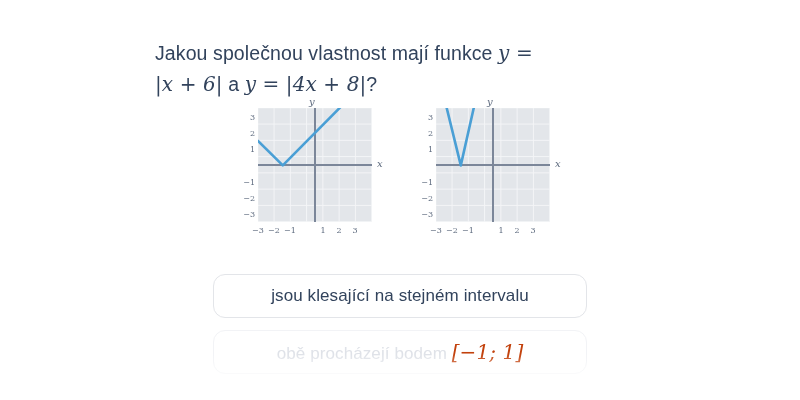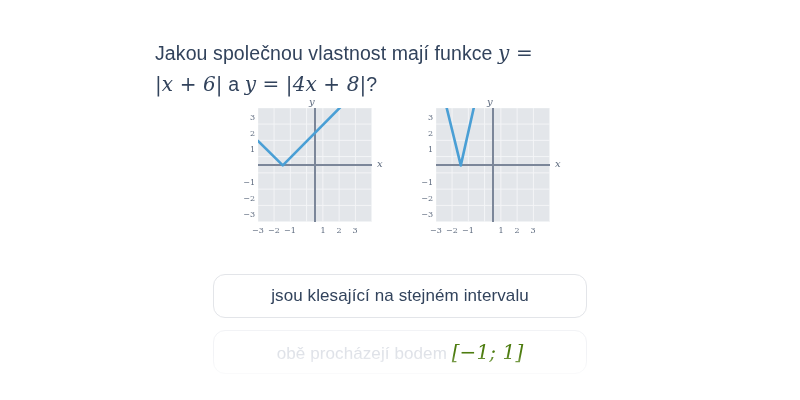--- a/index.html
+++ b/index.html
@@ -133,21 +133,21 @@
     line-height: 42px;
     text-align: center;
     font-size: 17px;
     color: #32435c;
     letter-spacing: 0.1px;
   }
   .option.faded {
     color: #dfe2e8;
     border-color: #f2f3f6;
   }
-  .option.faded .math { color: #4d7c0f; }
+  .option.faded .math { color: #c2410c; }
   .fade-mask {
     position: absolute;
     left: 0;
     right: 0;
     bottom: 0;
     height: 46px;
     background: linear-gradient(to bottom, rgba(255,255,255,0) 0%, rgba(255,255,255,0.85) 60%, #ffffff 100%);
     pointer-events: none;
   }
 </style>

